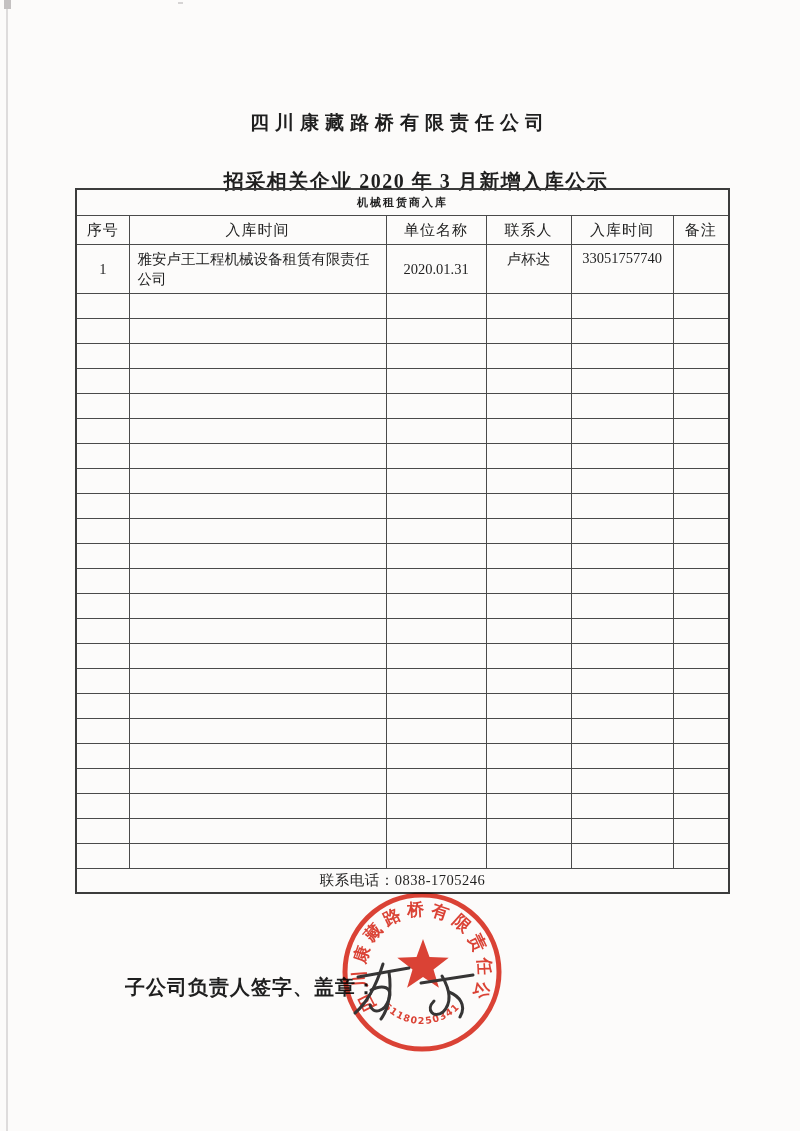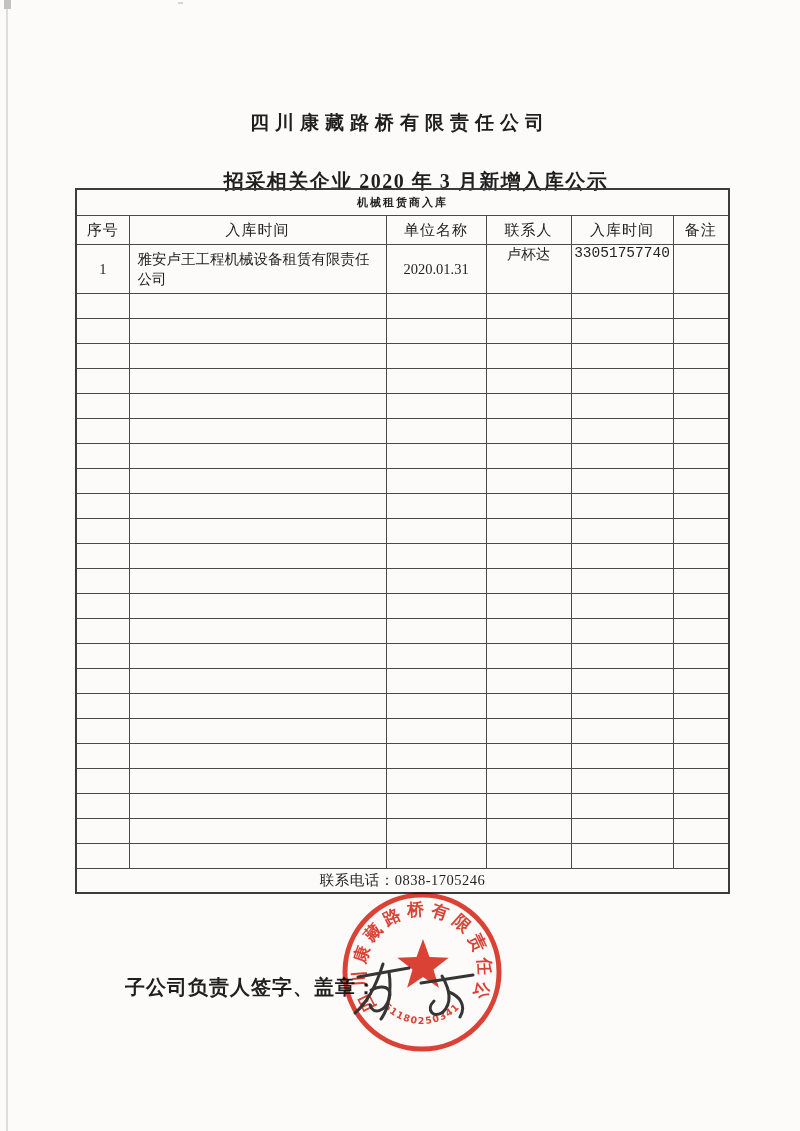--- a/index.html
+++ b/index.html
@@ -36,21 +36,21 @@
   }
   tr.t-head th{
     height:28px;text-align:center;font-size:15px;font-weight:400;letter-spacing:1px;
   }
   tr.t-data{height:49px;}
   tr.t-data td{vertical-align:middle;text-align:center;}
   tr.t-data td.c-no{text-align:center;}
   tr.t-data td.c-name{
     text-align:left;padding:3px 6px 3px 8px;line-height:20px;vertical-align:middle;
   }
-  tr.t-data td.c-contact,tr.t-data td.c-phone{vertical-align:top;font-family:Liberation Mono, monospace;}
+  tr.t-data td.c-contact,tr.t-data td.c-phone{vertical-align:top;padding-top:5px;}
   tr.t-empty{height:25px;}
   tr.t-foot td{
     height:23px;text-align:center;font-size:14.5px;letter-spacing:.5px;
   }
 
   .sign-label{
     position:absolute;left:125px;top:974px;
     font-size:20px;font-weight:700;letter-spacing:1px;
   }
 

